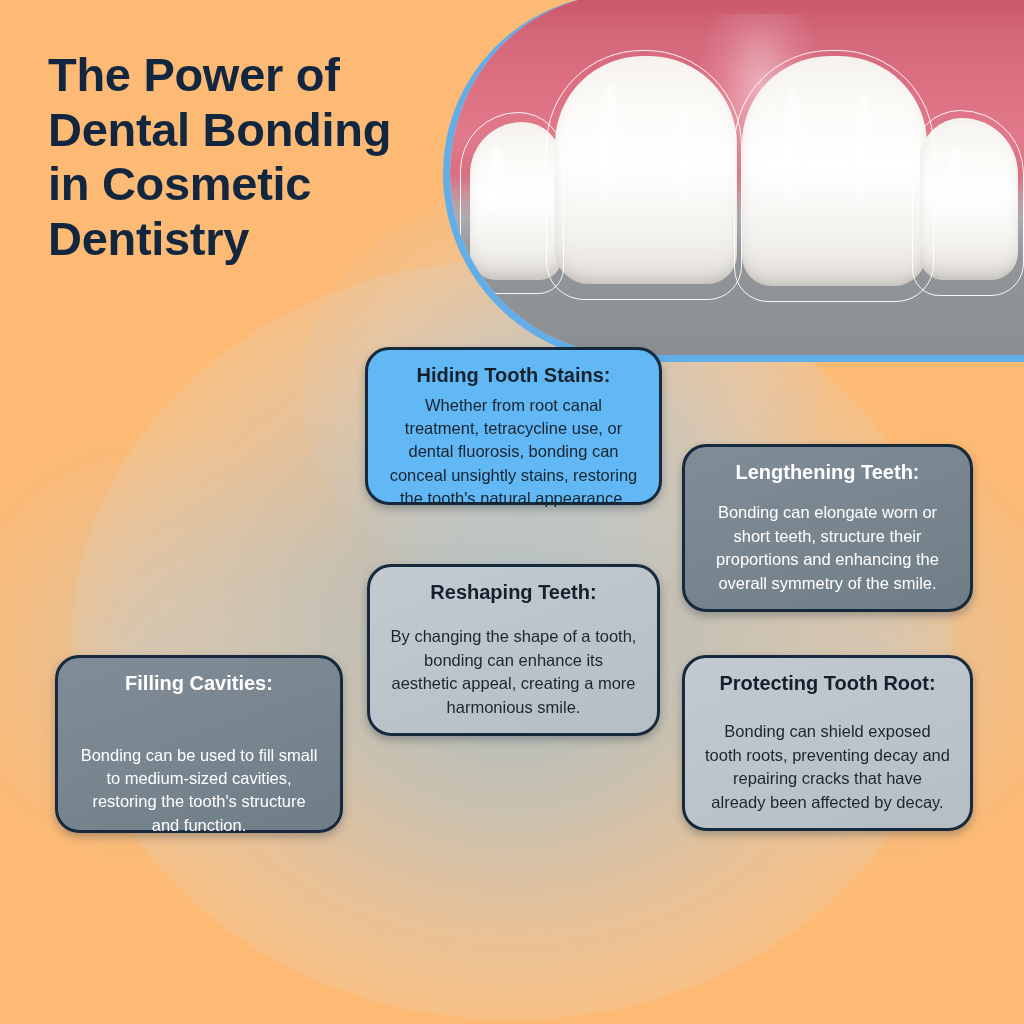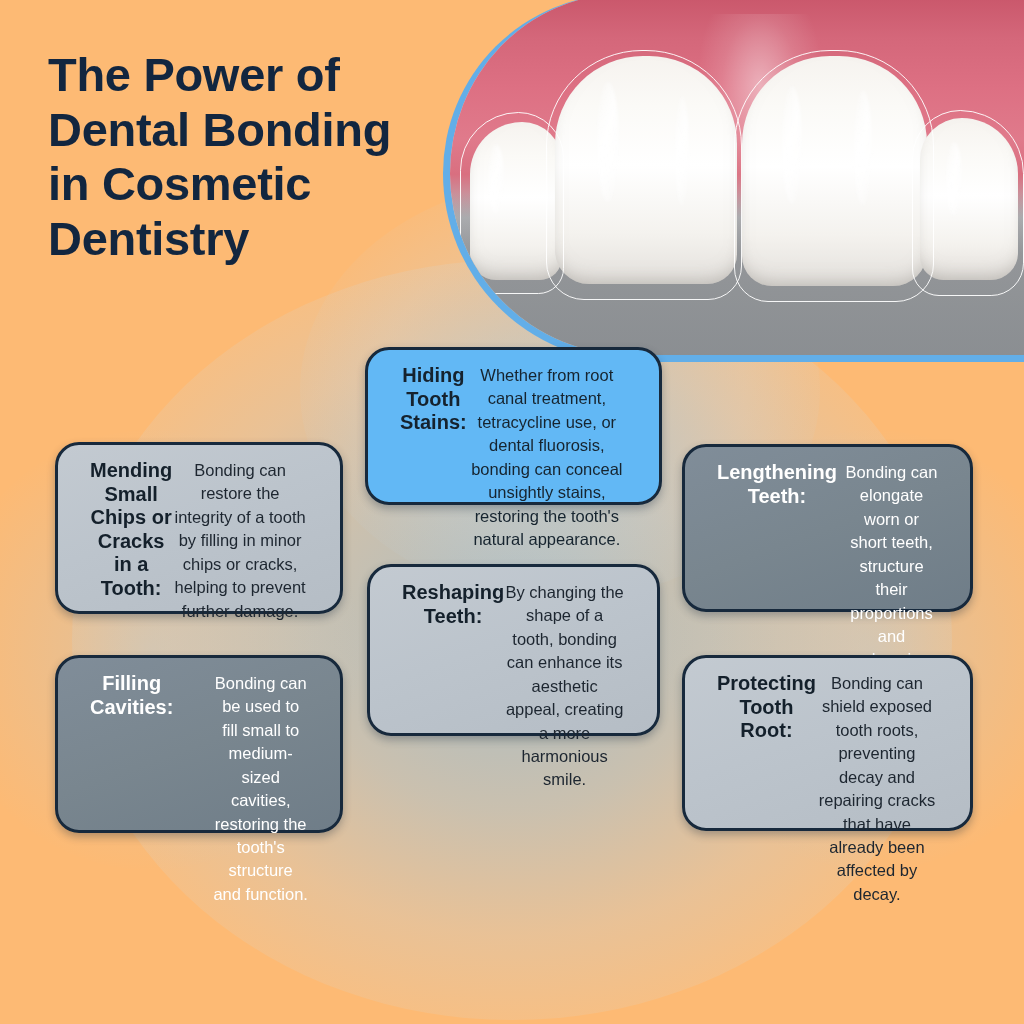--- a/index.html
+++ b/index.html
@@ -170,24 +170,25 @@
   .outline.o1 { left: 96px;  top: 56px;  width: 196px; height: 250px; border-radius: 96px 96px 34px 38px; }
   .outline.o2 { left: 284px; top: 56px;  width: 200px; height: 252px; border-radius: 96px 96px 38px 34px; }
   .outline.o3 { left: 10px;  top: 118px; width: 104px; height: 182px; border-radius: 64px 50px 28px 34px; }
   .outline.o4 { left: 462px; top: 116px; width: 112px; height: 186px; border-radius: 50px 66px 34px 28px; }
 
   
   .card {
     position: absolute;
     border: 3px solid #17293c;
     border-radius: 24px;
-    padding: 14px 32px;
+    padding: 14px 20px;
     text-align: center;
     box-shadow: 0 4px 9px rgba(20,35,55,0.30);
     display: flex;
+    flex-direction: column;
     justify-content: space-between;
   }
   .card .card-title {
     font-weight: bold;
     font-size: 20px;
     line-height: 1.18;
     margin-bottom: 8px;
   }
   .card .card-body {
     font-size: 16.5px;
@@ -263,24 +264,20 @@
       <div class="outline o2"></div>
       <div class="outline o4"></div>
     </div>
   </div>
 
   <div class="card blue" id="card-hiding-stains">
     <div class="card-title">Hiding Tooth Stains:</div>
     <div class="card-body">Whether from root canal treatment, tetracycline use, or dental fluorosis, bonding can conceal unsightly stains, restoring the tooth's natural appearance.</div>
   </div>
 
-  <div class="card gray-light" id="card-mending-chips">
-    <div class="card-title">Mending Small Chips or Cracks in a Tooth:</div>
-    <div class="card-body">Bonding can restore the integrity of a tooth by filling in minor chips or cracks, helping to prevent further damage.</div>
-  </div>
 
   <div class="card gray-dark" id="card-lengthening">
     <div class="card-title">Lengthening Teeth:</div>
     <div class="card-body">Bonding can elongate worn or short teeth, structure their proportions and enhancing the overall symmetry of the smile.</div>
   </div>
 
   <div class="card gray-light" id="card-reshaping">
     <div class="card-title">Reshaping Teeth:</div>
     <div class="card-body">By changing the shape of a tooth, bonding can enhance its aesthetic appeal, creating a more harmonious smile.</div>
   </div>

